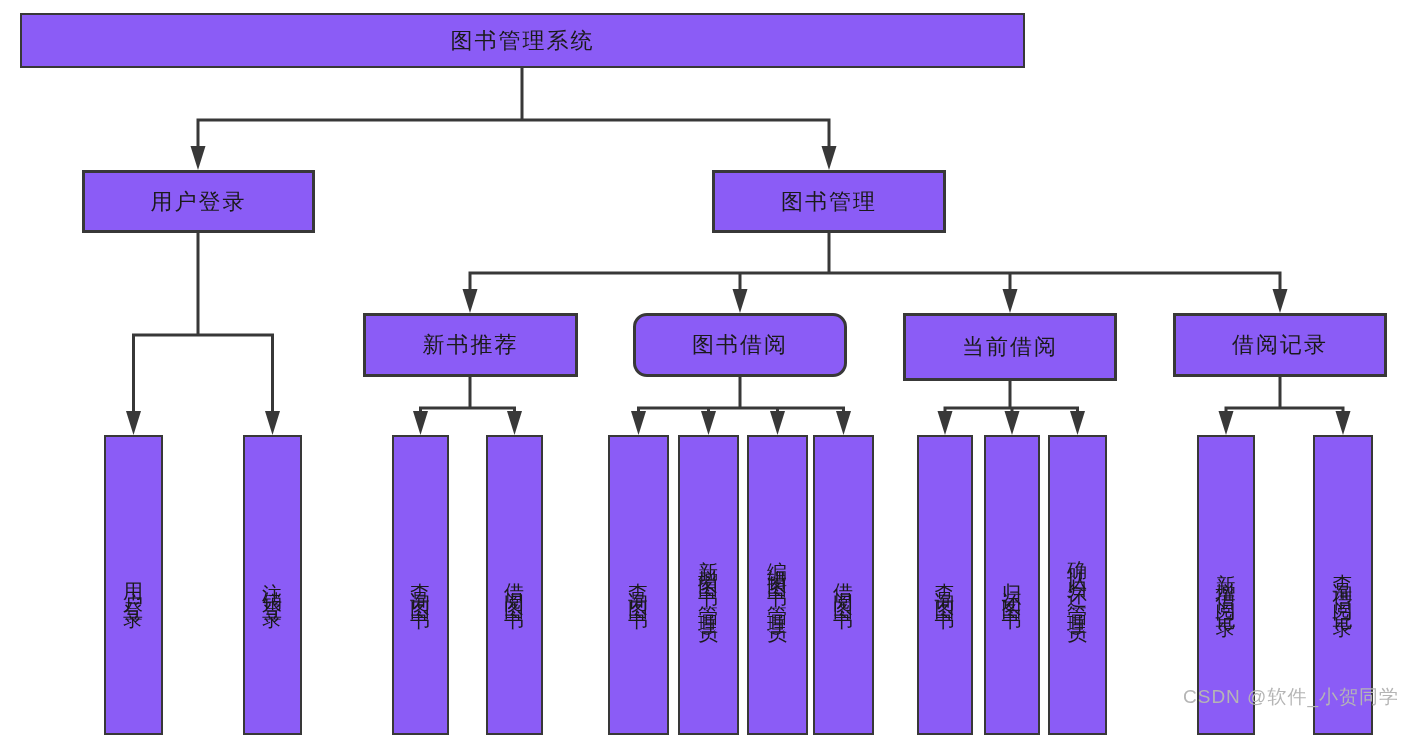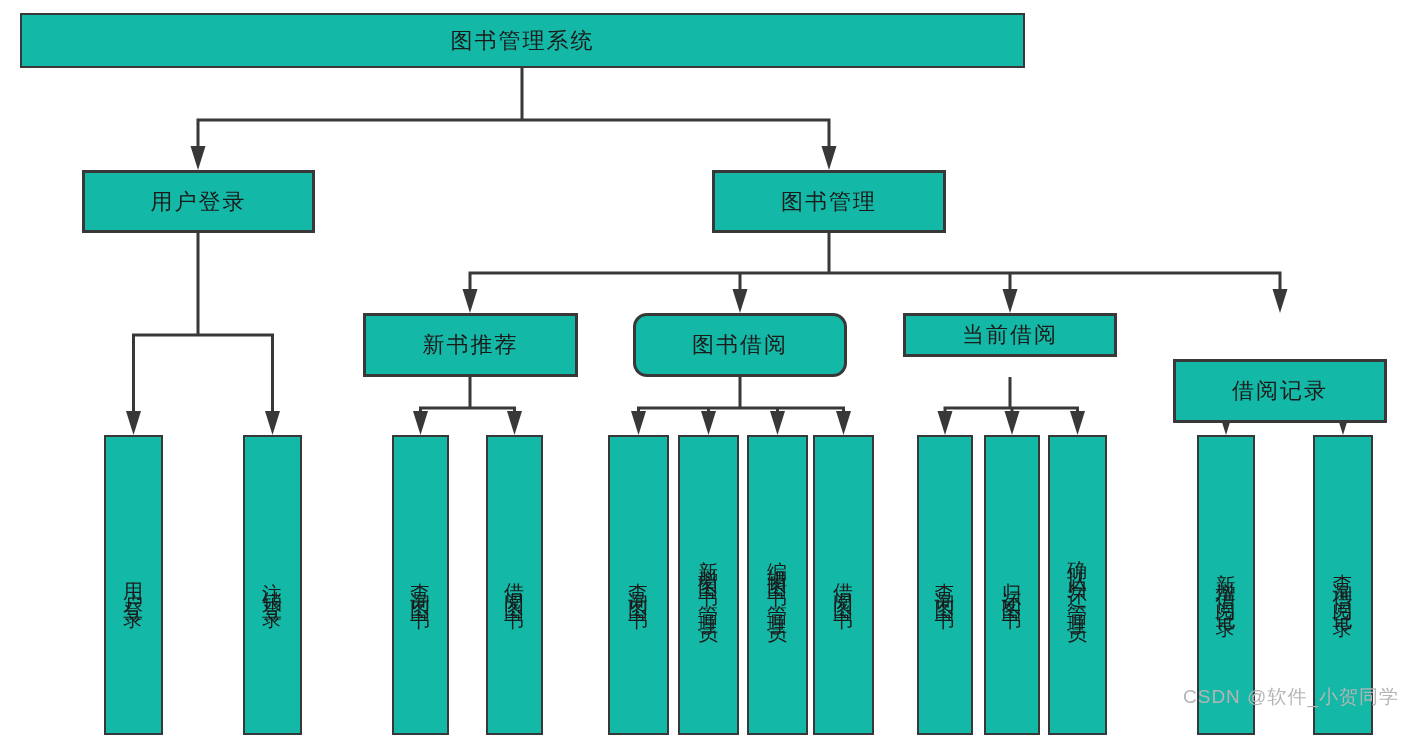--- a/index.html
+++ b/index.html
@@ -18,21 +18,21 @@
   #wires {
     position: absolute;
     left: 0; top: 0;
     width: 1405px;
     height: 747px;
     pointer-events: none;
   }
   .box {
     position: absolute;
     box-sizing: border-box;
-    background: #14b8a6;
+    background: #8b5cf6;
     border: 3px solid #383838;
     color: #1a1a1a;
     display: flex;
     align-items: center;
     justify-content: center;
     text-align: right;
   }
   .box.root {
     border-width: 2px;
     font-size: 22px;
@@ -112,22 +112,22 @@
     </g>
   </svg>
 
   <div class="box root" style="left:20px; top:13px; width:1005px; height:55px;">图书管理系统</div>
 
   <div class="box hnode" style="left:82px; top:170px; width:233px; height:63px;">用户登录</div>
   <div class="box hnode" style="left:712px; top:170px; width:234px; height:63px;">图书管理</div>
 
   <div class="box hnode" style="left:363px; top:313px; width:215px; height:64px;">新书推荐</div>
   <div class="box hnode" style="left:633px; top:313px; width:214px; height:64px;border-radius:14px;">图书借阅</div>
-  <div class="box hnode" style="left:903px; top:313px; width:214px; height:44px;">当前借阅</div>
-  <div class="box hnode" style="left:1173px; top:313px; width:214px; height:64px;margin-top:46px;">借阅记录</div>
+  <div class="box hnode" style="left:903px; top:313px; width:214px; height:68px;">当前借阅</div>
+  <div class="box hnode" style="left:1173px; top:313px; width:214px; height:64px;">借阅记录</div>
 
   <div class="box vnode" style="left:104px; top:435px; width:59px; height:300px;">
     <span class="vtext">用户登录</span>
   </div>
   <div class="box vnode" style="left:243px; top:435px; width:59px; height:300px;">
     <span class="vtext">注销登录</span>
   </div>
 
   <div class="box vnode" style="left:392px; top:435px; width:57px; height:300px;">
     <span class="vtext">查询图书</span>

